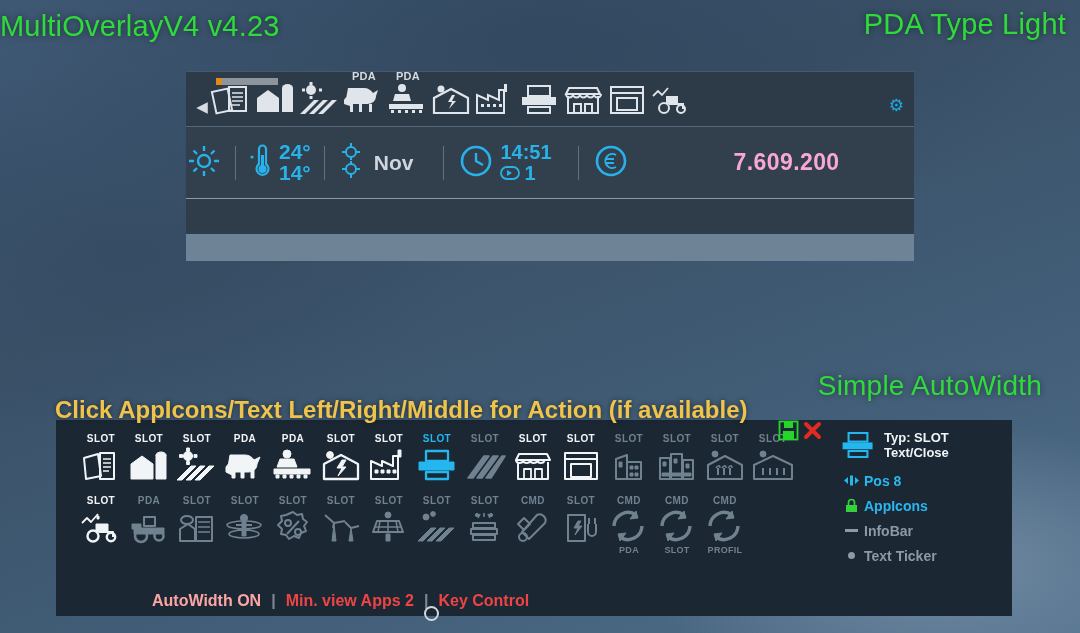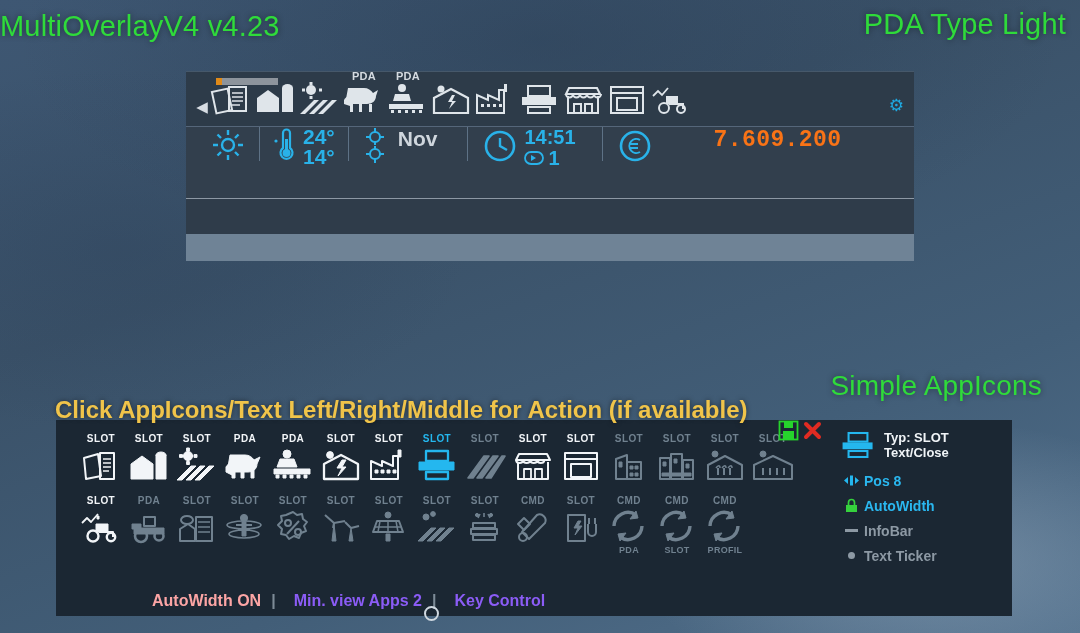--- a/index.html
+++ b/index.html
@@ -71,39 +71,38 @@
     color: #d5dbe1; letter-spacing: .3px;
   }
   .gear-btn {
     margin-left: auto; margin-right: 4px; margin-bottom: 8px;
     color: #1fa8e0; font-size: 17px; line-height: 1;
   }
   .pda-infobar {
     height: 72px;
     background: #323f4d;
     border-top: 1px solid #55667a;
-    display: flex; align-items: flex-start;
-    padding-left: 24px;
+    display: flex; align-items: center;
     color: #2ab3ea;
   }
   .pda-emptyrow {
     height: 36px;
     background: #2f3c4a;
     border-top: 1px solid #8d98a4;
   }
   .pda-ticker {
     height: 27px;
     background: #6f8396;
   }
   .info-sep { width: 1px; height: 34px; background: #5e7286; margin: 0 13px; }
   .temp-vals { font-size: 21px; font-weight: 700; line-height: .96; color: #29b2e9; margin-left: 4px; }
   .month-txt { font-size: 21px; font-weight: 700; color: #cfd6dd; margin-left: 8px; }
   .clock-vals { font-size: 20px; font-weight: 700; line-height: 1.05; color: #29b2e9; margin-left: 5px; }
   .clock-speed { display: flex; align-items: center; gap: 4px; }
-  .money-txt { font-size: 23px; font-weight: 700; color: #f97316; margin-left: 60px; letter-spacing: .4px; font-family: Liberation Mono, monospace; }
+  .money-txt { font-size: 23px; font-weight: 700; color: #f9a8d4; margin-left: 104px; letter-spacing: .4px; }
 
   
   #hint-line {
     position: absolute; left: 55px; top: 396px;
     color: #f0c44a; font-size: 24px; font-weight: 700;
     text-shadow: 0 0 5px rgba(0,0,0,.5);
     white-space: nowrap; z-index: 6;
   }
   #config-panel {
     position: absolute;
@@ -137,21 +136,21 @@
   .st-active { color: #24b7ef; }
   .st-active svg { stroke: #24b7ef; fill: #24b7ef; }
 
   #status-line {
     position: absolute; left: 0; right: 0; bottom: 6px;
     display: flex; align-items: center; gap: 10px;
     padding-left: 96px;
     font-size: 16px; font-weight: 700;
   }
   .stat-on { color: #fca5a5; text-align: right; }
-  .stat-plain { color: #8b5cf6; margin-left: 8px; }
+  .stat-plain { color: #ef4444; }
   .stat-div { color: #7d8b97; }
 
   
   #panel-actions {
     position: absolute; left: 778px; top: 420px;
     display: flex; align-items: center; gap: 3px; z-index: 7;
   }
   #panel-actions svg { width: 21px; height: 21px; display: block; }
 
   
@@ -183,21 +182,21 @@
     position: absolute; left: 424px; top: 606px;
     width: 15px; height: 15px; border-radius: 50%;
     border: 2px solid #cfd8e0; z-index: 9;
   }
 </style>
 </head>
 <body>
 
 <div class="title-green" id="app-title">MultiOverlayV4 v4.23</div>
 <div class="title-green" id="pda-type">PDA Type Light</div>
-<div class="title-green" id="simple-settings">Simple AppIcons</div>
+<div class="title-green" id="simple-settings">Simple AutoWidth</div>
 
 <div id="pda-widget">
 
   <div class="pda-iconbar">
     <div class="pagepips">
       <span class="pip-active"></span>
     </div>
     <div class="pda-prev-arrow">◀</div>
 
     <div class="app-ico">
@@ -761,21 +760,21 @@
   </div>
 
 
   <div class="set-row row-cyan">
     <span class="bullet">
       <svg viewBox="0 0 14 15" fill="none" stroke="#35d13d" stroke-width="1.7">
         <path d="M4 7V4.5a3 3 0 016 0V7"></path>
         <rect x="1.5" y="7" width="11" height="7" fill="#35d13d" stroke="none"></rect>
       </svg>
     </span>
-    <span>AutoWidth</span>
+    <span>AppIcons</span>
   </div>
 
   <div class="set-row row-grey">
     <span class="bullet">
         <i class="dash-mark"></i>
       </span>
     <span>InfoBar</span>
   </div>
 
   <div class="set-row row-grey">

